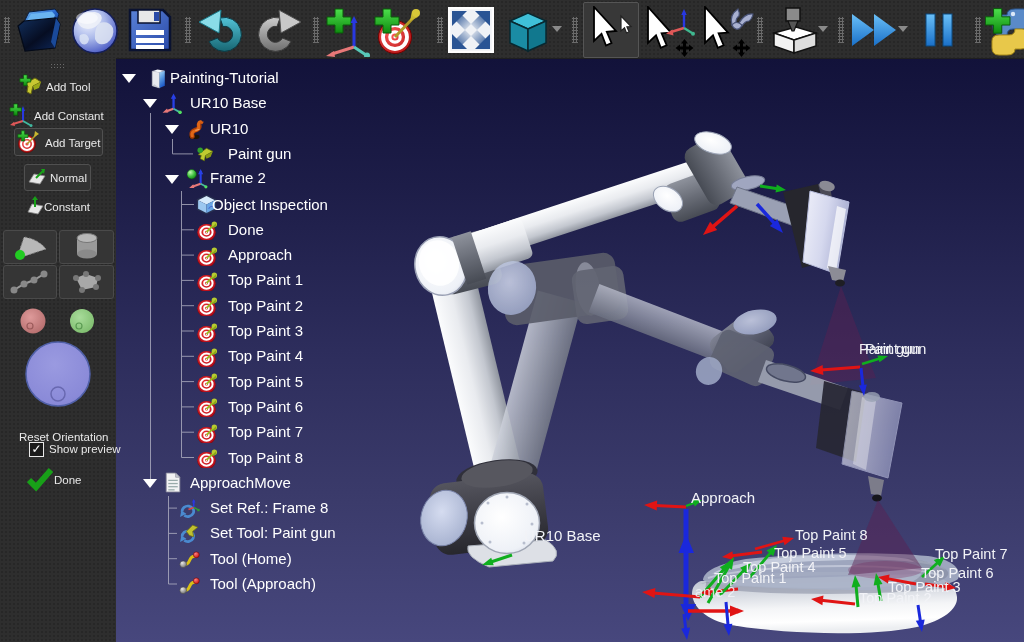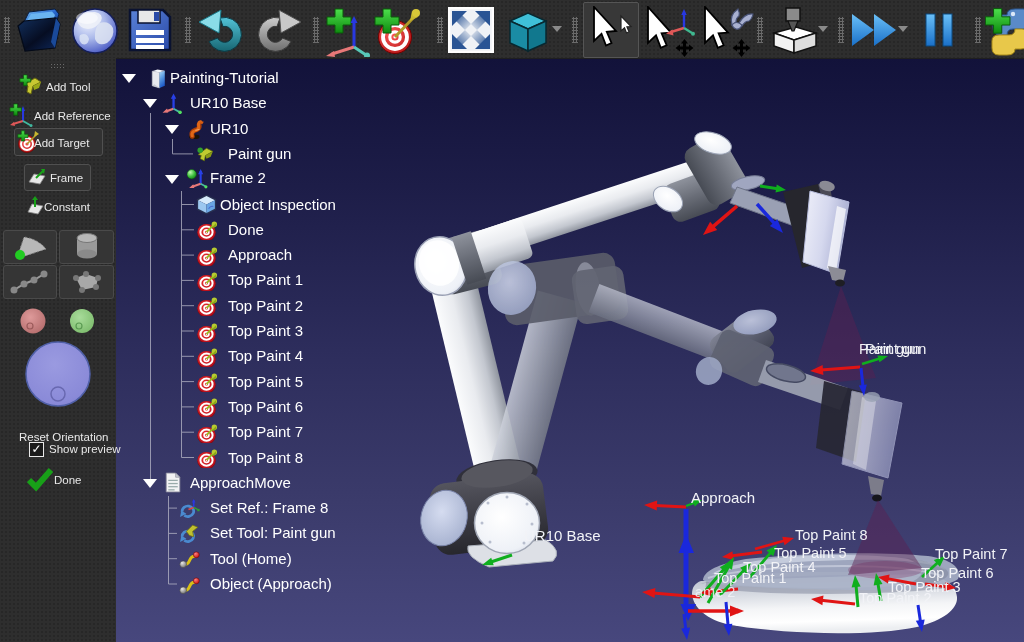--- a/index.html
+++ b/index.html
@@ -400,21 +400,21 @@
 <svg style="position:absolute;left:165px;top:175.2px" width="14" height="9" viewBox="0 0 14 9">
         <path d="M0,0 L14,0 L7,9 Z" fill="#fff"></path>
       </svg>
 <svg style="position:absolute;left:187px;top:168.7px" width="21" height="21" viewBox="0 0 20 20">
         <use href="#i-frame2"></use>
       </svg>
 <div class="trow" style="left:210px;top:169px">Frame 2</div>
 <svg style="position:absolute;left:196px;top:194.0px" width="21" height="21" viewBox="0 0 20 20">
         <use href="#i-cube"></use>
       </svg>
-<div class="trow" style="left:220px;top:195.5px">Object Inspection</div>
+<div class="trow" style="left:212px;top:195.5px">Object Inspection</div>
 <svg style="position:absolute;left:196px;top:219.3px" width="21" height="21" viewBox="0 0 20 20">
         <use href="#i-target"></use>
       </svg>
 <div class="trow" style="left:228px;top:220.8px">Done</div>
 <svg style="position:absolute;left:196px;top:244.6px" width="21" height="21" viewBox="0 0 20 20">
         <use href="#i-target"></use>
       </svg>
 <div class="trow" style="left:228px;top:246.1px">Approach</div>
 <svg style="position:absolute;left:196px;top:269.9px" width="21" height="21" viewBox="0 0 20 20">
         <use href="#i-target"></use>
@@ -463,21 +463,21 @@
         <use href="#i-settool"></use>
       </svg>
 <div class="trow" style="left:210px;top:524.4px">Set Tool: Paint gun</div>
 <svg style="position:absolute;left:179px;top:548.2px" width="21" height="21" viewBox="0 0 20 20">
         <use href="#i-movej"></use>
       </svg>
 <div class="trow" style="left:210px;top:549.7px">Tool (Home)</div>
 <svg style="position:absolute;left:179px;top:573.5px" width="21" height="21" viewBox="0 0 20 20">
         <use href="#i-movej"></use>
       </svg>
-<div class="trow" style="left:210px;top:575.0px">Object (Approach)</div>
+<div class="trow" style="left:210px;top:575.0px">Tool (Approach)</div>
 </div>
   <div id="toolbar">
     <div class="sep" style="left:4px"></div>
 
     <svg class="ticon" style="left:14px" width="50" height="46" viewBox="0 0 50 46">
       <defs>
         <linearGradient id="fldA" x1="0" y1="0" x2="1" y2="1">
           <stop offset="0" stop-color="#7ec8f8"></stop>
             <stop offset=".5" stop-color="#2a6ad0"></stop>
             <stop offset="1" stop-color="#0a2a6a"></stop>
@@ -704,40 +704,40 @@
       <g stroke-width="2" fill="none">
         <path d="M14,18 L14,6" stroke="#2838e0"></path>
           <path d="M14,3 L12,8 L16,8 Z" fill="#2838e0" stroke="none"></path>
         <path d="M14,18 L4,21" stroke="#e05858"></path>
           <path d="M1,22 L5,19 L6,23 Z" fill="#e05858" stroke="none"></path>
         <path d="M14,18 L21,22" stroke="#40b8a0"></path>
           <circle cx="22" cy="22.5" r="1.5" fill="#40b8a0" stroke="none"></circle>
       </g>
       <path d="M5,1 L9,1 L9,5 L13,5 L13,9 L9,9 L9,13 L5,13 L5,9 L1,9 L1,5 L5,5 Z" fill="url(#grn)" stroke="#0a5a0a" stroke-width=".8" transform="scale(0.95)"></path>
     </svg>
-    <div class="sbtxt" style="left:34px;top:52px">Add Reference</div>
+    <div class="sbtxt" style="left:34px;top:52px">Add Constant</div>
 
     <div style="position:absolute;left:14px;top:70px;width:87px;height:26px;border:1px solid #505050;border-radius:3px;background:#323232;"></div>
     <svg style="position:absolute;left:17px;top:72px" width="24" height="23" viewBox="0 0 24 23">
       <circle cx="10" cy="14" r="8.5" fill="url(#tgt)" stroke="#700" stroke-width=".8"></circle>
       <circle cx="10" cy="14" r="6" fill="none" stroke="#fff" stroke-width="2"></circle>
       <circle cx="10" cy="14" r="2.5" fill="none" stroke="#fff" stroke-width="1.8"></circle>
       <path d="M3,1 L7,1 L7,5 L11,5 L11,9 L7,9 L7,13 L3,13 L3,9 L-1,9 L-1,5 L3,5 Z" fill="url(#grn)" stroke="#0a5a0a" stroke-width=".8" transform="scale(0.85) translate(2,0)"></path>
       <path d="M10,14 L20,4" stroke="#b09a28" stroke-width="1.6"></path>
       <path d="M18,1 L22,4 L17,7 Z" fill="#c8b830"></path>
     </svg>
-    <div class="sbtxt" style="left:34px;top:79px">Add Target</div>
+    <div class="sbtxt" style="left:45px;top:79px">Add Target</div>
 
     <div style="position:absolute;left:24px;top:106px;width:65px;height:25px;border:1px solid #505050;border-radius:3px;background:#323232;"></div>
     <svg style="position:absolute;left:27px;top:110px" width="22" height="18" viewBox="0 0 22 18">
       <path d="M2,14 L7,6 L18,8 L13,16 Z" fill="#e8e8e8" stroke="#888" stroke-width=".8"></path>
       <path d="M9,10 L16,3" stroke="#18a018" stroke-width="2"></path>
       <path d="M14,1 L18,1 L17,6 Z" fill="#18a018"></path>
     </svg>
-    <div class="sbtxt" style="left:50px;top:114px">Frame</div>
+    <div class="sbtxt" style="left:50px;top:114px">Normal</div>
 
     <svg style="position:absolute;left:26px;top:138px" width="20" height="20" viewBox="0 0 20 20">
       <path d="M2,16 L6,8 L17,10 L12,18 Z" fill="#e8e8e8" stroke="#888" stroke-width=".8"></path>
       <path d="M9,11 L9,4" stroke="#18a018" stroke-width="2"></path>
       <path d="M6,4 L12,4 L9,0 Z" fill="#18a018"></path>
     </svg>
     <div class="sbtxt" style="left:44px;top:143px">Constant</div>
 
     <div style="position:absolute;left:3px;top:172px;width:52px;height:32px;border:1px solid #4a4a4a;border-radius:3px;background:#353535;"></div>
     <div style="position:absolute;left:59px;top:172px;width:53px;height:32px;border:1px solid #4a4a4a;border-radius:3px;background:#353535;"></div>

